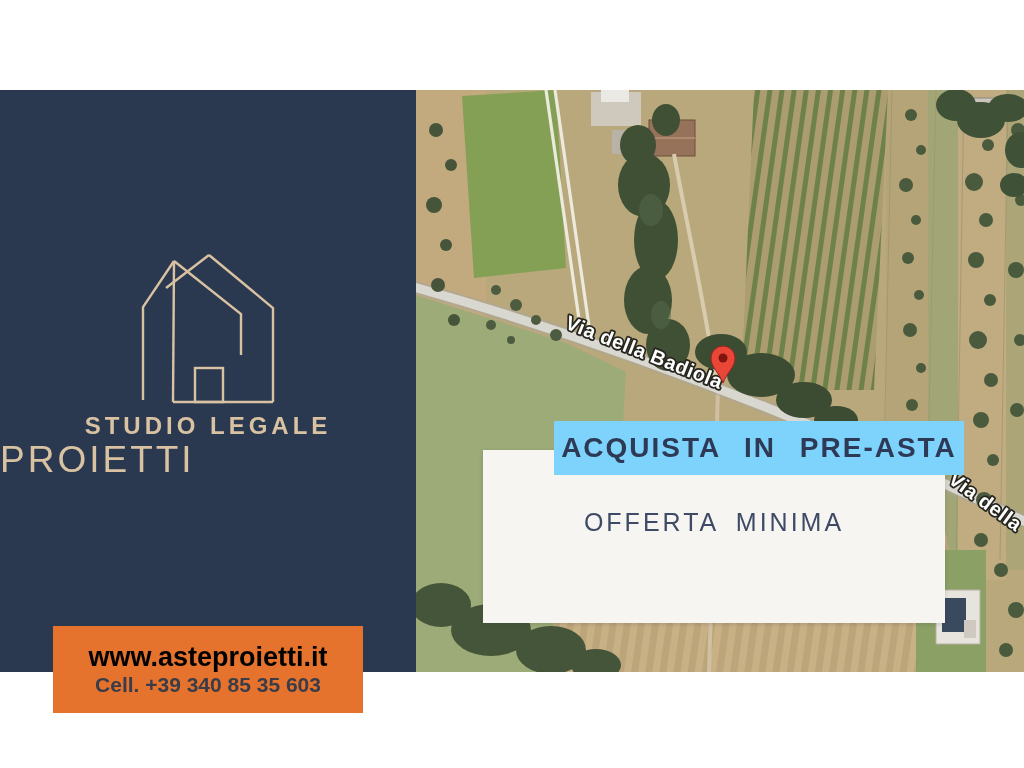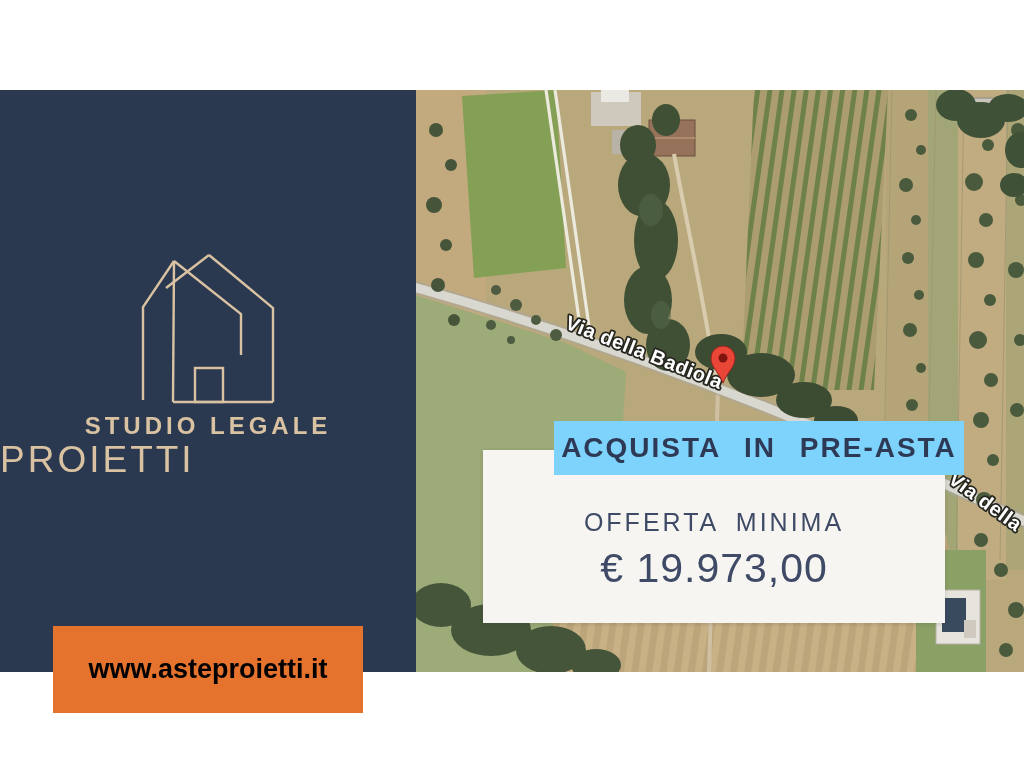--- a/index.html
+++ b/index.html
@@ -55,20 +55,21 @@
 
         <line x1="173" y1="312" x2="273" y2="312"></line>
 
         <rect x="195" y="278" width="28" height="34"></rect>
       </g>
     </svg>
     <div class="brand-l1">STUDIO LEGALE</div>
     <div class="brand-l2">PROIETTI</div>
     <div class="contact">
       <div class="website">www.asteproietti.it</div>
+      <div class="phone">Cell. +39 340 85 35 603</div>
     </div>
   </div>
 
   <div class="map">
     <svg width="608" height="582" viewBox="0 0 608 582">
       <defs>
         <pattern id="vineRows" width="12" height="12" patternUnits="userSpaceOnUse" patternTransform="rotate(8)">
           <rect width="12" height="12" fill="#ab9d70"></rect>
           <rect width="5" height="12" fill="#6f814b"></rect>
         </pattern>
@@ -216,18 +217,17 @@
 
       <g>
         <path d="M307,293 c-3.5,-10 -12,-15.5 -12,-25 a12,12 0 1 1 24,0 c0,9.5 -8.5,15 -12,25 z" fill="#e94638" stroke="#9c241c" stroke-width="1"></path>
         <circle cx="307" cy="268" r="4.5" fill="#801510"></circle>
       </g>
     </svg>
   </div>
 
   <div class="card">
     <div class="offer-label">OFFERTA MINIMA</div>
-    <div class="offer-amount">€ 19.973,00</div>
   </div>
 
   <div class="banner">ACQUISTA IN PRE-ASTA</div>
 
 </div>
 
 </body></html>

